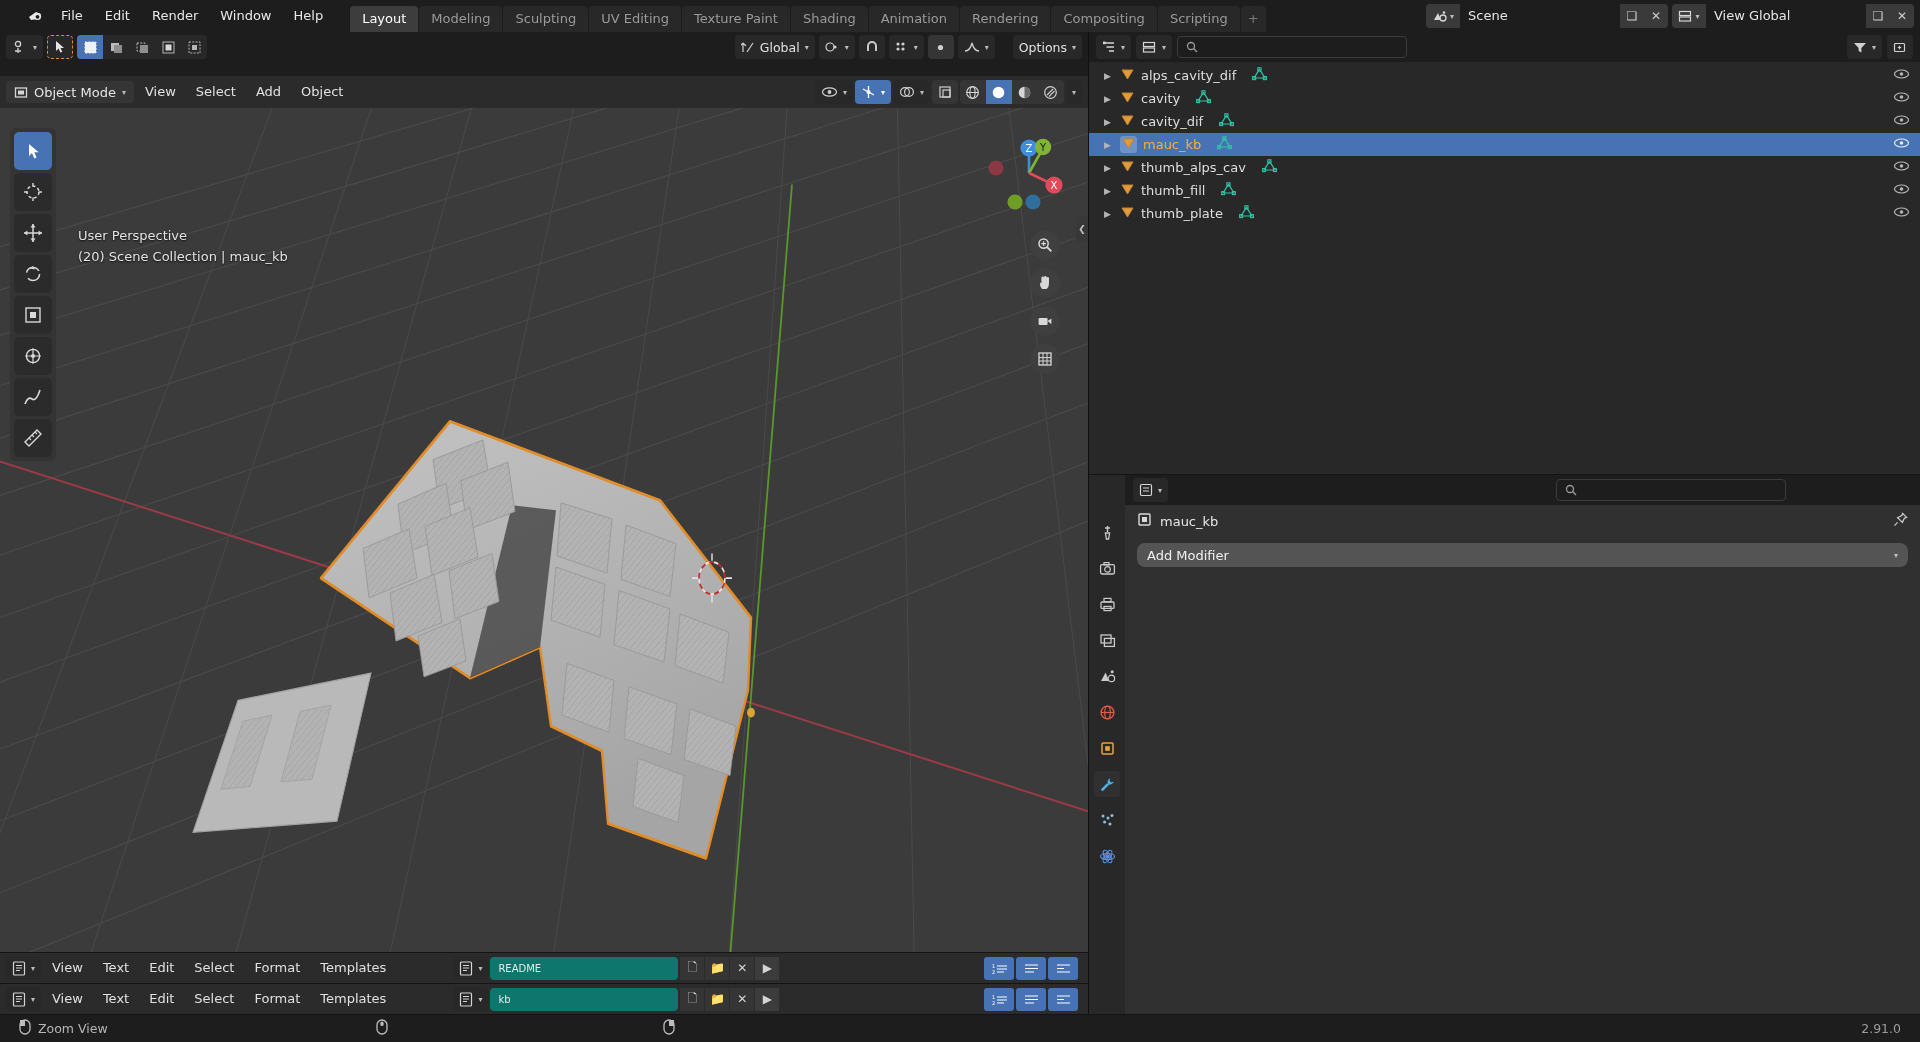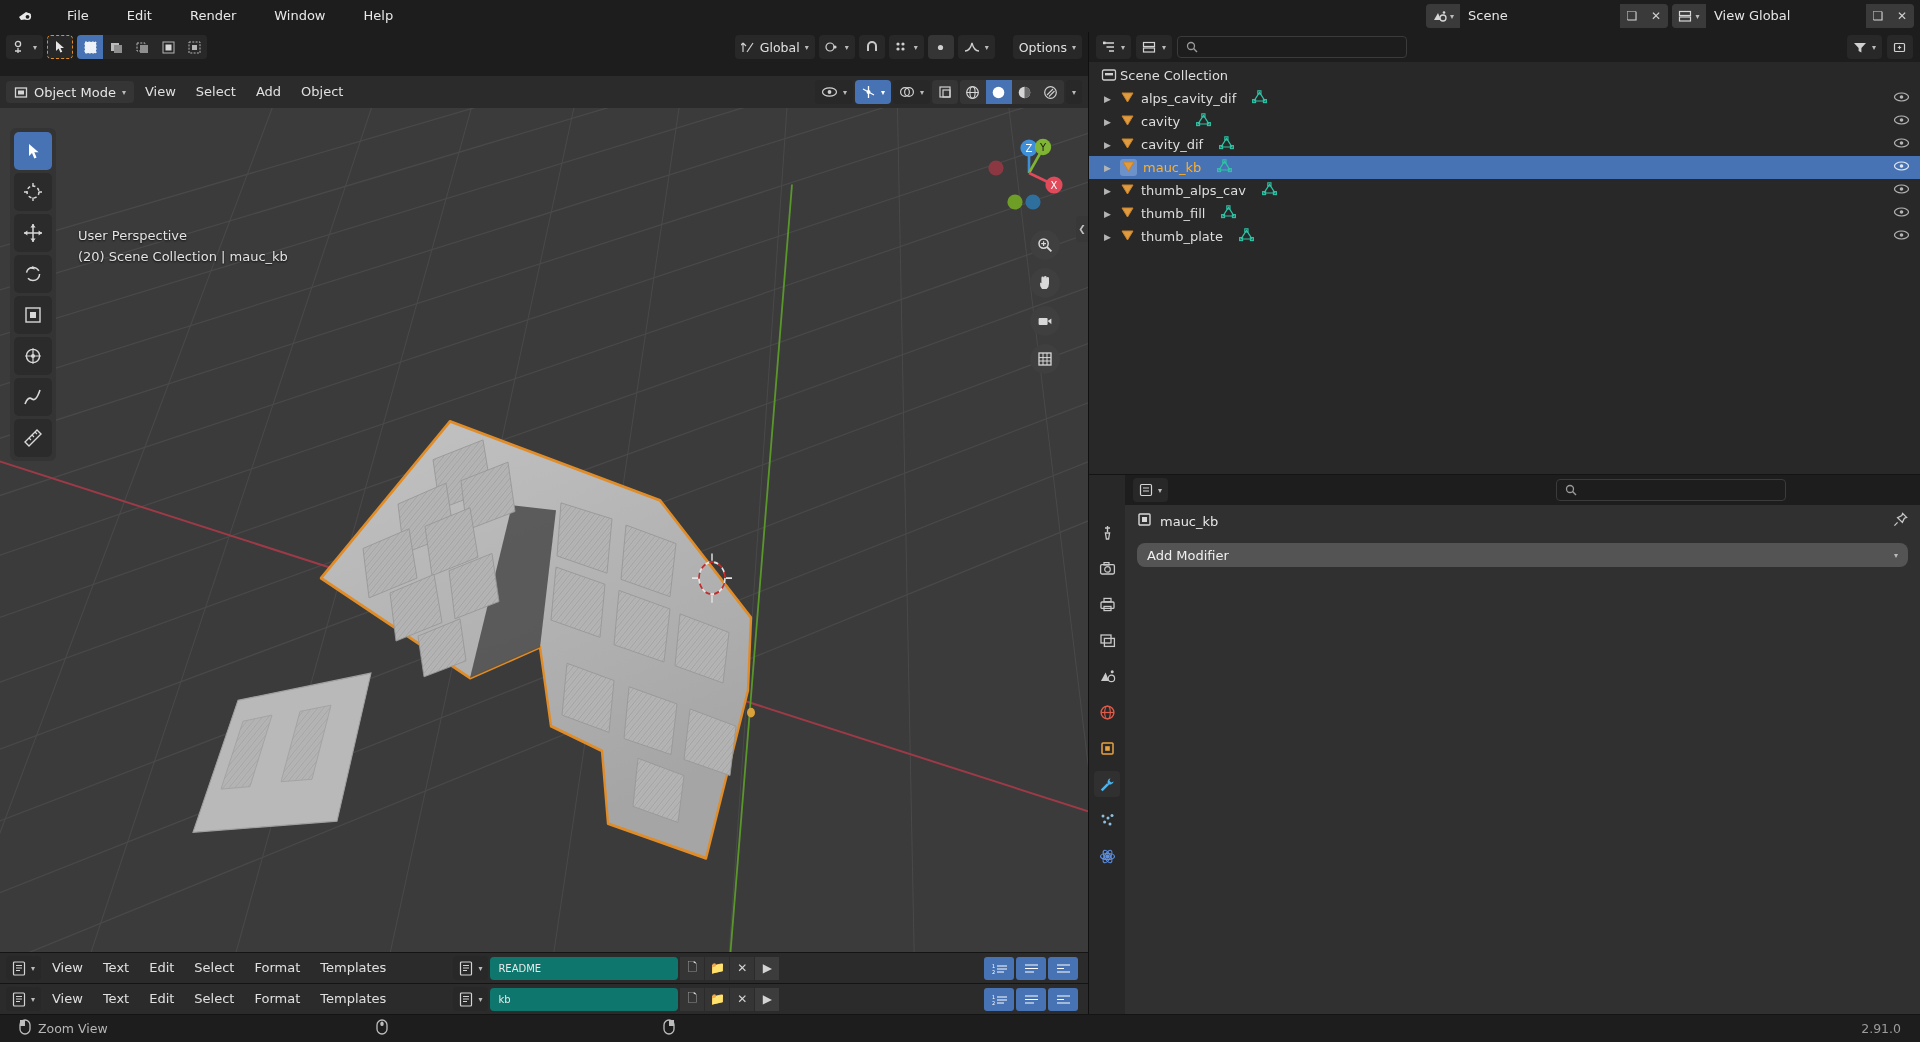--- a/index.html
+++ b/index.html
@@ -9,21 +9,21 @@
     font-family: "DejaVu Sans", sans-serif;
     font-size: 13px;
     color: #e5e5e5;
     overflow: hidden;
   }
   .app { position: relative; width: 1920px; height: 1042px; display: flex; flex-direction: column; }
 
   
   .topbar {
     height: 32px; background: #1d1d1d; display: flex; align-items: center;
-    flex: 0 0 32px; padding-left: 10px; gap: 16px;
+    flex: 0 0 32px; padding-left: 20px; gap: 0;
   }
   .blender-logo { width: 30px; height: 32px; display:flex; align-items:center; justify-content:center; }
   .menu-item {
     padding: 0 11px; height: 24px; line-height: 24px; font-size: 13px;
     color: #e8e8e8; border-radius: 3px; cursor: default; white-space: nowrap;
   }
   .tabs { display: flex; align-items: flex-end; height: 32px; margin-left: 16px; }
   .tab {
     padding: 0 12px; height: 26px; line-height: 26px; font-size: 13px;
     color: #9a9a9a; background: #282828; margin-right: 1px;
@@ -192,20 +192,33 @@
         <circle cx="12.5" cy="10.5" r="3.6" fill="#e8e8e8"></circle>
         <circle cx="12.5" cy="10.8" r="1.9" fill="#1d1d1d"></circle>
       </svg>
     </div>
     <div class="menu-item">File</div>
     <div class="menu-item">Edit</div>
     <div class="menu-item">Render</div>
     <div class="menu-item">Window</div>
     <div class="menu-item">Help</div>
 
+    <div class="tabs">
+      <div class="tab active">Layout</div>
+      <div class="tab">Modeling</div>
+      <div class="tab">Sculpting</div>
+      <div class="tab">UV Editing</div>
+      <div class="tab">Texture Paint</div>
+      <div class="tab">Shading</div>
+      <div class="tab">Animation</div>
+      <div class="tab">Rendering</div>
+      <div class="tab">Compositing</div>
+      <div class="tab">Scripting</div>
+      <div class="tab plus">+</div>
+    </div>
 
     <div class="topbar-right">
       <div class="datablock">
         <div class="db-icon">
           <svg width="16" height="14" viewBox="0 0 16 14">
             <path d="M2 11 L6 4 L9 11 Z" fill="#d6d6d6"></path>
             <circle cx="11" cy="9" r="3" fill="none" stroke="#d6d6d6" stroke-width="1.3"></circle>
             <circle cx="12" cy="3.5" r="1.3" fill="#d6d6d6"></circle>
           </svg>
           <span class="caret">▾</span>
@@ -724,29 +737,20 @@
           </div>
           <div class="ibtn" style="border-radius:4px;">
             <svg width="14" height="13" viewBox="0 0 14 13">
                 <rect x="1.5" y="2.5" width="10" height="8" rx="1" fill="none" stroke="#d0d0d0" stroke-width="1.2"></rect>
                 <path d="M6.5 4.8 V8.2 M4.8 6.5 H8.2" stroke="#d0d0d0" stroke-width="1.2"></path>
               </svg>
           </div>
         </div>
 
         <div class="outliner-rows">
-          <div class="orow">
-            <span class="odisc">
-              <svg width="16" height="14" viewBox="0 0 16 14">
-                  <rect x="1.5" y="2" width="13" height="10" rx="1.4" fill="none" stroke="#d0d0d0" stroke-width="1.3"></rect>
-                  <rect x="4" y="5" width="8" height="2.4" fill="#d0d0d0"></rect>
-                </svg>
-            </span>
-            <span class="orow-label">Scene Collection</span>
-          </div>
 
           <div class="orow">
             <span class="odisc">▶</span>
             <span>
               <svg width="15" height="14" viewBox="0 0 15 14">
                   <path d="M2 3 L13 3 L7.5 12 Z" fill="#e09b3e" stroke="#c8812a" stroke-width="1"></path>
                 </svg>
             </span>
             <span class="orow-label">alps_cavity_dif</span>
             <span style="margin-left:10px;">

